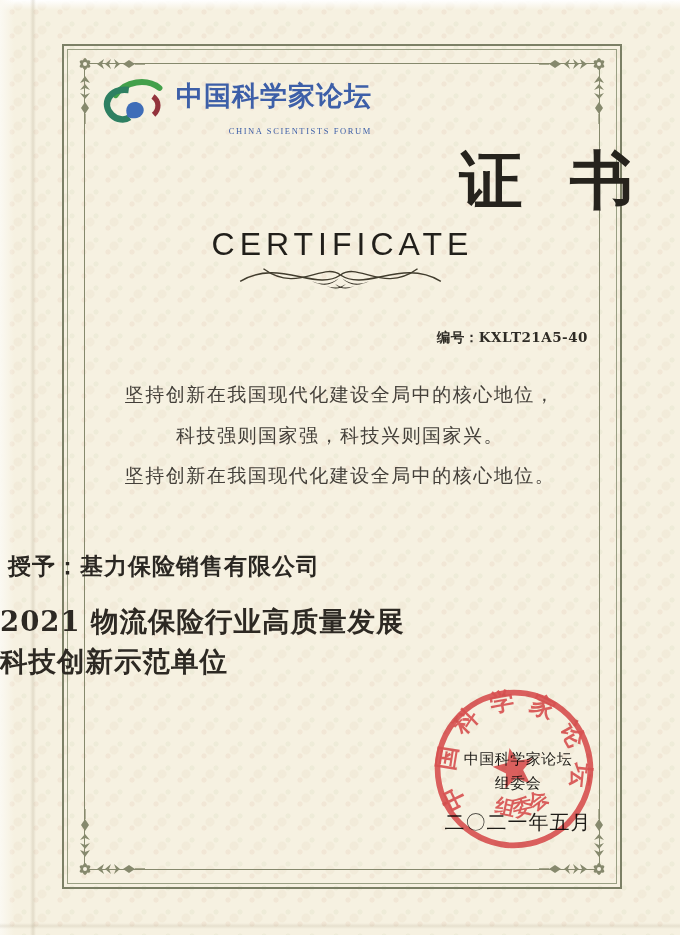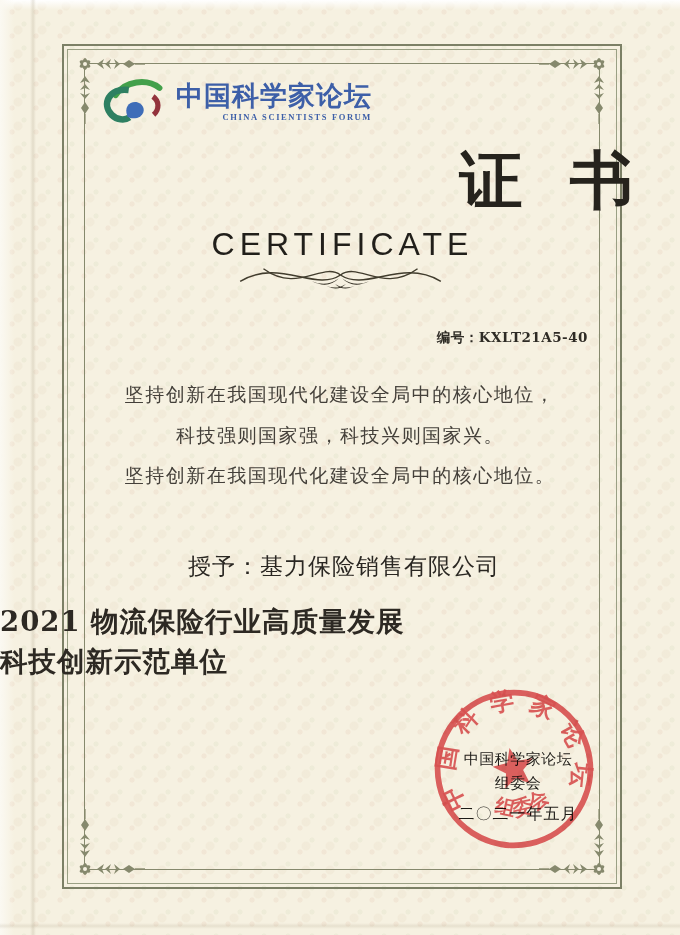--- a/index.html
+++ b/index.html
@@ -37,21 +37,21 @@
   
   .logo{position:absolute;left:96px;top:74px;display:flex;align-items:flex-start;gap:8px;}
   .logo-mark{width:72px;height:62px;}
   .logo-text{display:flex;flex-direction:column;align-items:flex-end;margin-top:8px;}
   .logo-cn{
     font-family:"DejaVu Sans","Liberation Sans",sans-serif;
     font-size:27px;font-weight:bold;color:#3d5fa8;letter-spacing:1px;line-height:1;
   }
   .logo-en{
     font-family:"Liberation Serif","DejaVu Serif",serif;
-    font-size:8.5px;font-weight:bold;color:#3d5fa8;letter-spacing:1.6px;margin-top:3px;
+    font-size:8.5px;font-weight:normal;color:#3d5fa8;letter-spacing:1.6px;margin-top:17px;
   }
 
   
   .title-cn{
     position:absolute;top:146px;left:0;right:0;text-align:right;
     font-family:Liberation Sans, sans-serif;
     font-size:63px;font-weight:900;color:#26231d;
     letter-spacing:0.75em;text-indent:0.75em;line-height:1.1;
   }
   .title-en{
@@ -69,34 +69,34 @@
   }
 
   
   .body-text{position:absolute;top:374px;left:90px;right:90px;text-align:center;}
   .body-text .line{
     font-size:19px;color:#44403a;line-height:40.5px;letter-spacing:1.5px;
   }
 
   
   .grant{
-    position:absolute;top:551px;left:0;right:0;text-align:center;
-    font-size:23px;font-weight:400;color:#2a2722;letter-spacing:1px;padding-left:8px;
+    position:absolute;top:551px;left:0;right:0;
+    font-size:23px;font-weight:700;color:#2a2722;letter-spacing:1px;padding-left:8px;
   }
   .award-title{
     position:absolute;top:601px;left:0;right:0;
     font-size:27.5px;font-weight:bold;color:#2d2923;line-height:40px;letter-spacing:1px;
   }
 
   
   .issuer{
     position:absolute;top:747px;left:438px;width:160px;text-align:center;z-index:2;
     font-size:15px;color:#1d1b17;line-height:24px;letter-spacing:0.5px;
   }
-  .issuer-date{margin-top:7px;font-size:16px;letter-spacing:1px;}
+  .issuer-date{margin-top:15px;font-size:20px;letter-spacing:1px;}
   .seal{
     position:absolute;left:431px;top:686px;width:166px;height:166px;z-index:3;
     transform:rotate(-12deg);mix-blend-mode:multiply;opacity:0.93;
   }
   .seal svg{width:166px;height:166px;display:block;}
 </style>
 </head>
 <body>
 
 <div class="paper">

